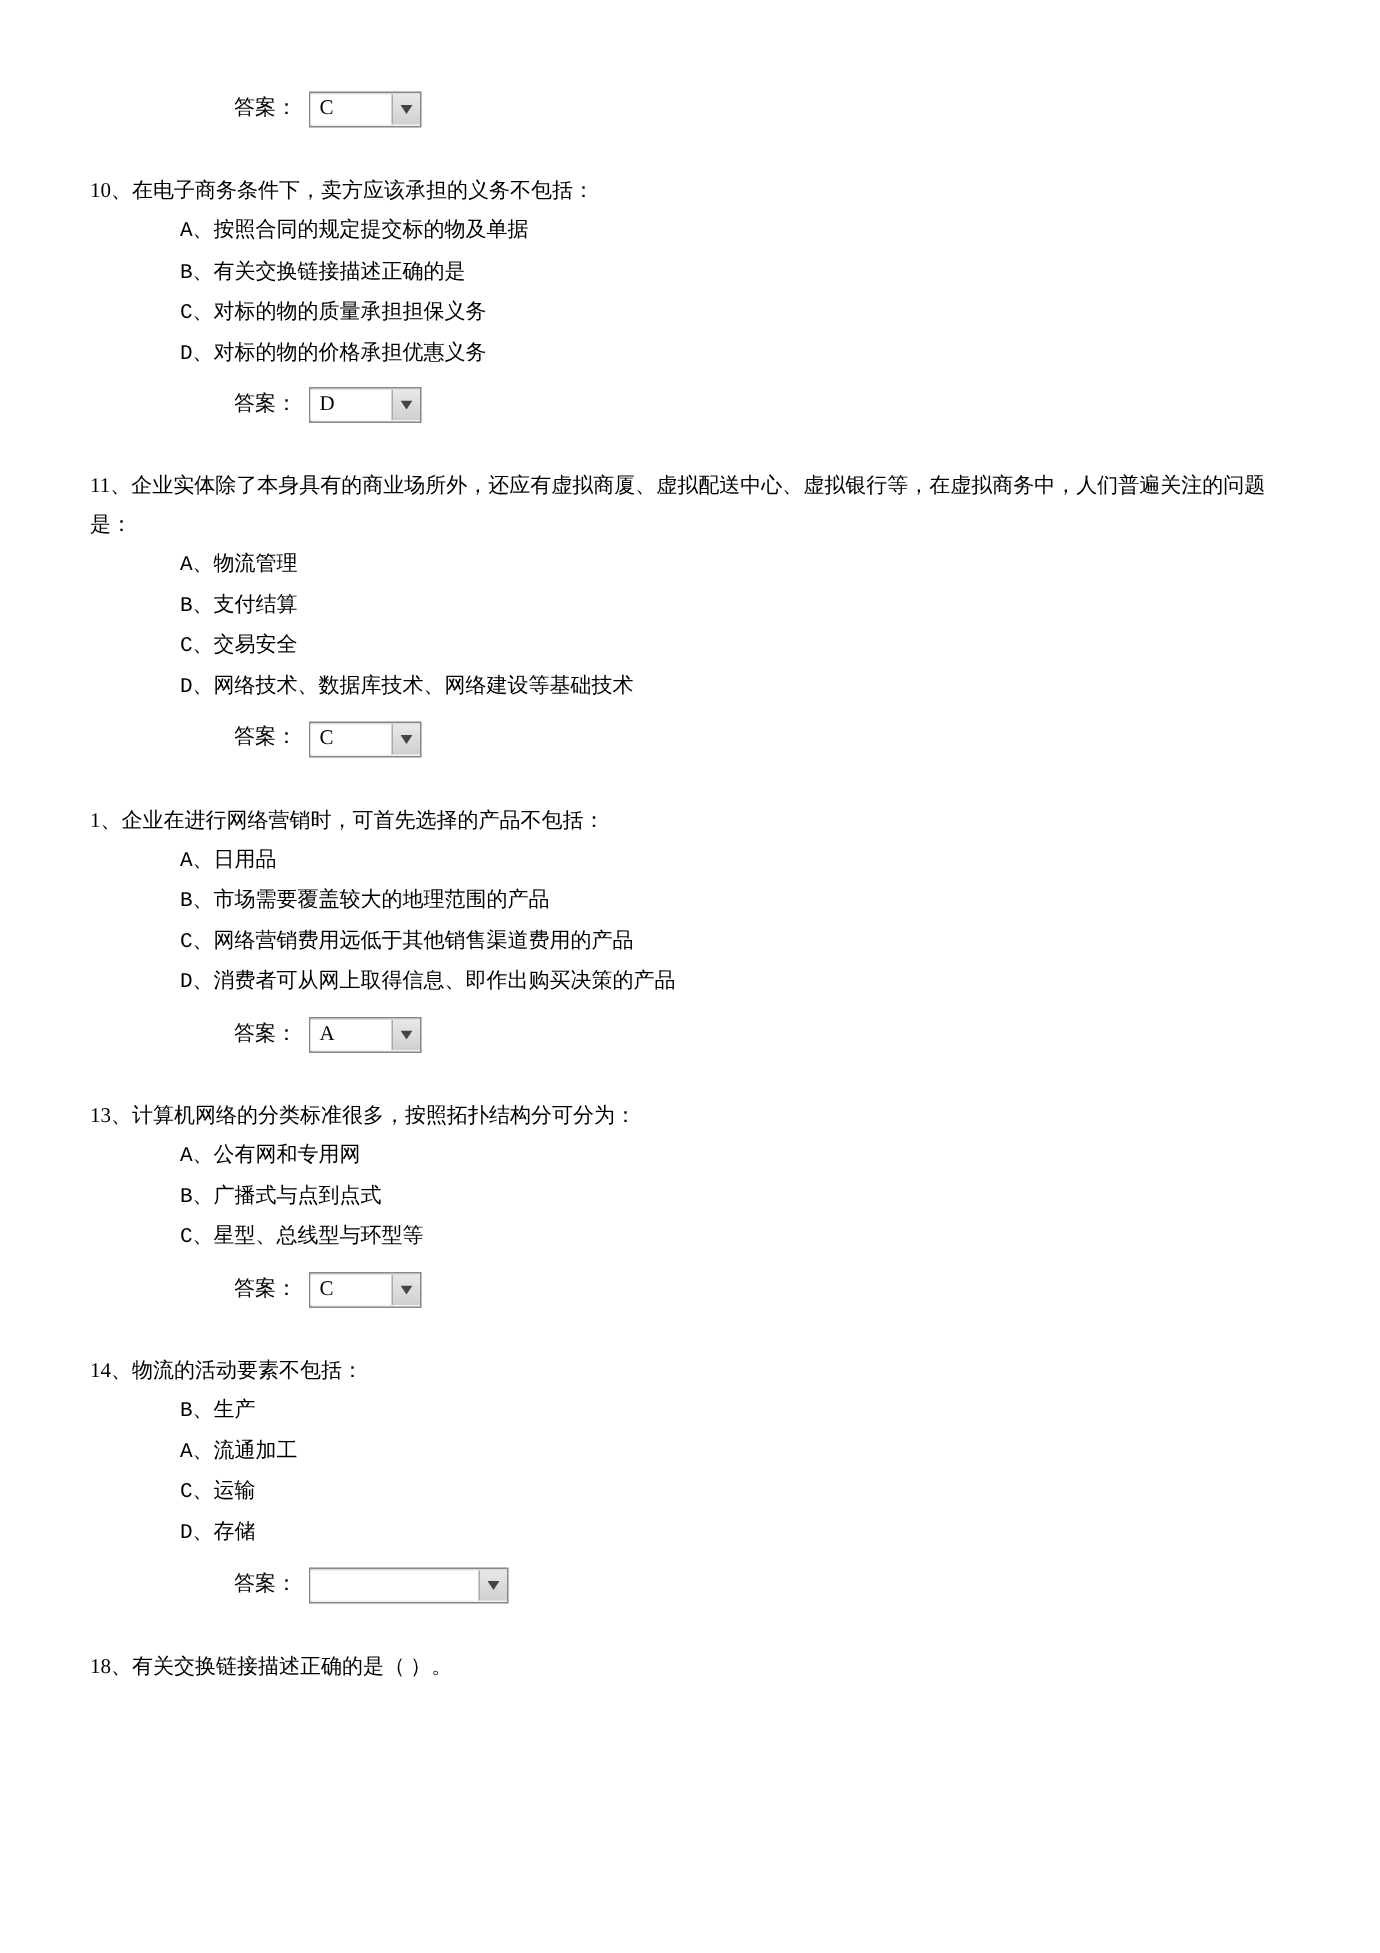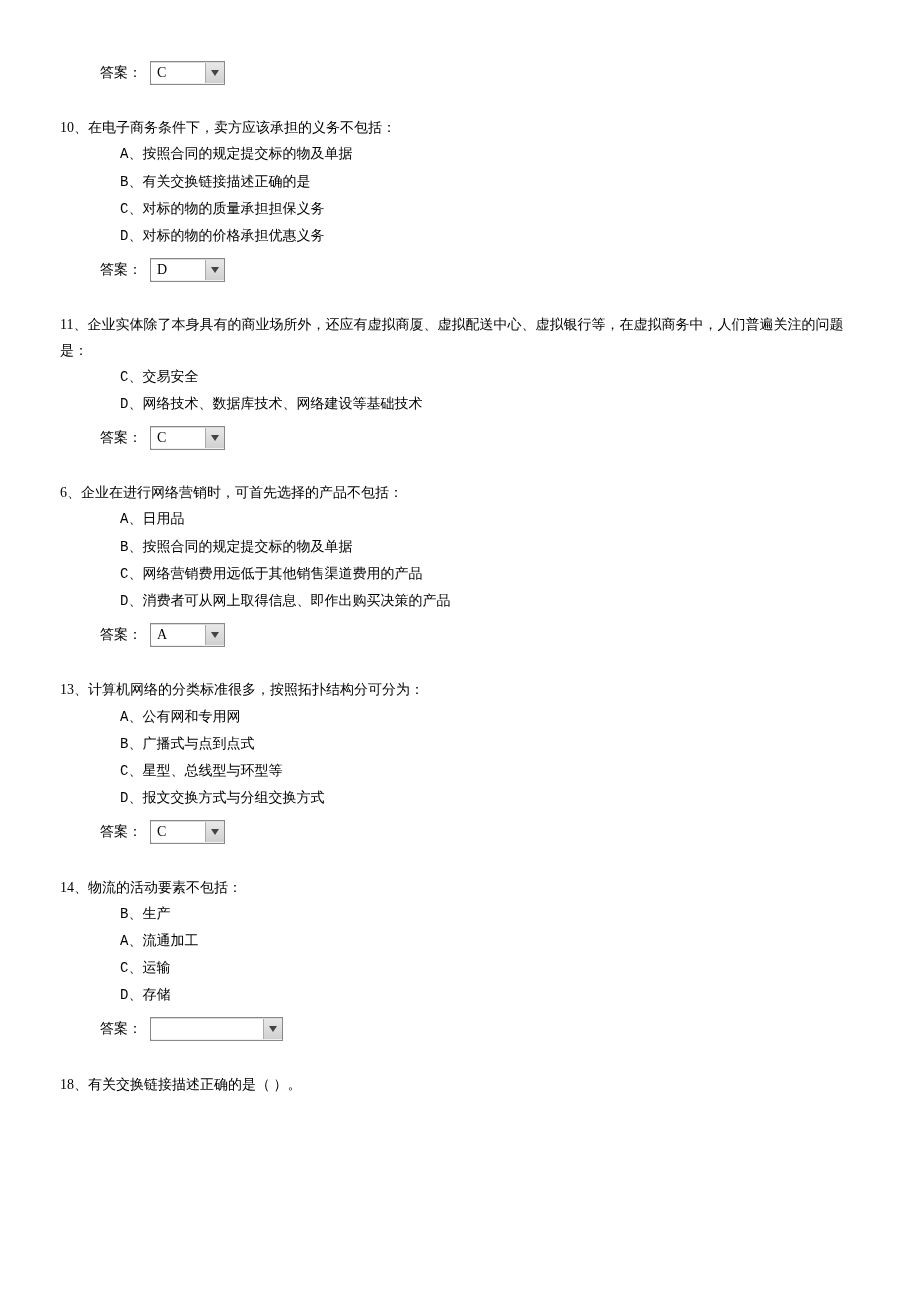--- a/index.html
+++ b/index.html
@@ -5,25 +5,25 @@
     body {
       font-family: SimSun, "宋体", serif;
       font-size: 14px;
       color: #000;
       background: #fff;
       margin: 0;
       padding: 60px 60px 40px 60px;
       line-height: 1.8;
     }
     .answer-row {
-      margin-left: 40px;
+      margin-left: 96px;
       margin-top: 8px;
       margin-bottom: 30px;
       display: flex;
-      align-items: center;
+      align-items: flex-end;
     }
     .answer-label {
       margin-right: 8px;
     }
     .dropdown {
       display: inline-flex;
       align-items: center;
       border: 1px solid #888;
       background: #f0f0f0;
       height: 22px;
@@ -98,60 +98,61 @@
     <span class="dropdown-arrow">
         <svg viewBox="0 0 8 6">
           <polygon points="0,0 8,0 4,6" fill="#444"></polygon>
         </svg>
       </span>
   </span>
 </div>
 
 <div class="question">
   <div class="question-stem">11、企业实体除了本身具有的商业场所外，还应有虚拟商厦、虚拟配送中心、虚拟银行等，在虚拟商务中，人们普遍关注的问题是：</div>
+  <div class="option">A、物流管理</div>
+  <div class="option">B、支付结算</div>
   <div class="option">C、交易安全</div>
   <div class="option">D、网络技术、数据库技术、网络建设等基础技术</div>
 </div>
 <div class="answer-row">
   <span class="answer-label">答案：</span>
   <span class="dropdown">
     <span class="dropdown-value">C</span>
     <span class="dropdown-arrow">
         <svg viewBox="0 0 8 6">
           <polygon points="0,0 8,0 4,6" fill="#444"></polygon>
         </svg>
       </span>
   </span>
 </div>
 
 <div class="question">
-  <div class="question-stem">6、企业在进行网络营销时，可首先选择的产品不包括：</div>
+  <div class="question-stem">1、企业在进行网络营销时，可首先选择的产品不包括：</div>
   <div class="option">A、日用品</div>
-  <div class="option">B、按照合同的规定提交标的物及单据</div>
+  <div class="option">B、市场需要覆盖较大的地理范围的产品</div>
   <div class="option">C、网络营销费用远低于其他销售渠道费用的产品</div>
   <div class="option">D、消费者可从网上取得信息、即作出购买决策的产品</div>
 </div>
 <div class="answer-row">
   <span class="answer-label">答案：</span>
   <span class="dropdown">
     <span class="dropdown-value">A</span>
     <span class="dropdown-arrow">
         <svg viewBox="0 0 8 6">
           <polygon points="0,0 8,0 4,6" fill="#444"></polygon>
         </svg>
       </span>
   </span>
 </div>
 
 <div class="question">
   <div class="question-stem">13、计算机网络的分类标准很多，按照拓扑结构分可分为：</div>
   <div class="option">A、公有网和专用网</div>
   <div class="option">B、广播式与点到点式</div>
   <div class="option">C、星型、总线型与环型等</div>
-  <div class="option">D、报文交换方式与分组交换方式</div>
 </div>
 <div class="answer-row">
   <span class="answer-label">答案：</span>
   <span class="dropdown">
     <span class="dropdown-value">C</span>
     <span class="dropdown-arrow">
         <svg viewBox="0 0 8 6">
           <polygon points="0,0 8,0 4,6" fill="#444"></polygon>
         </svg>
       </span>

